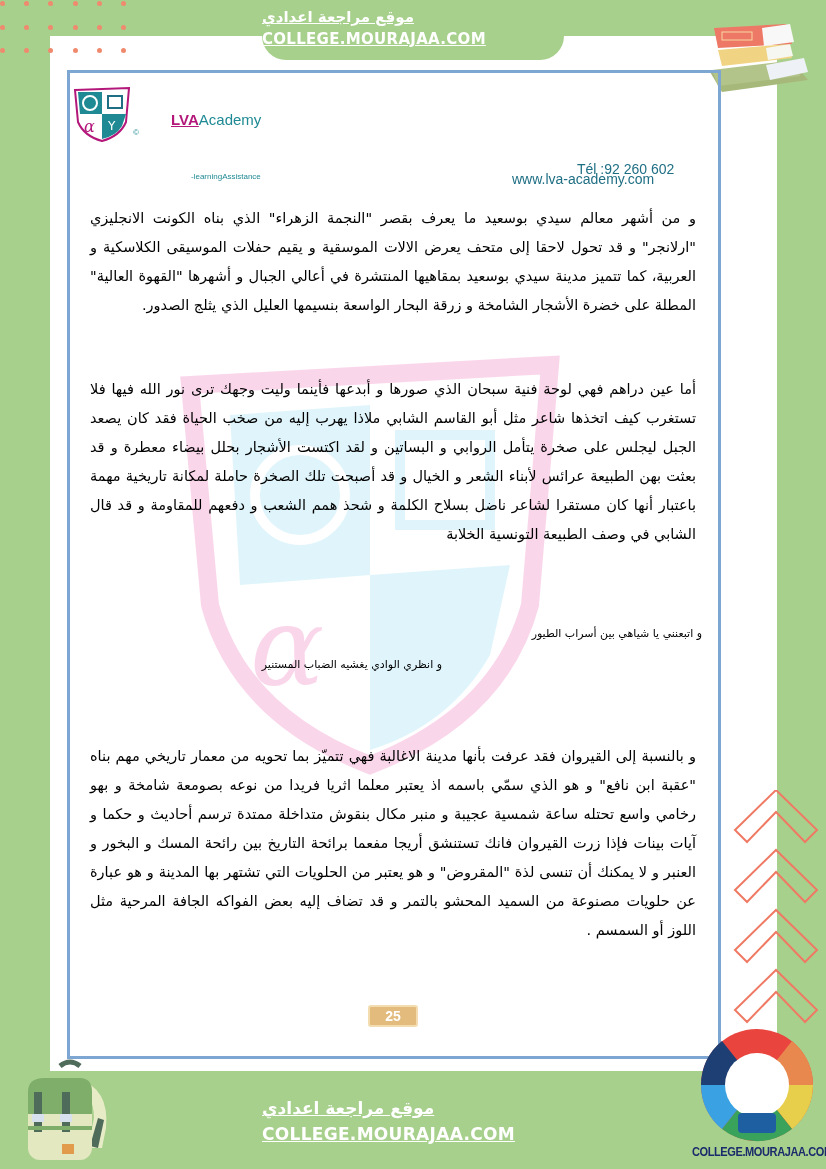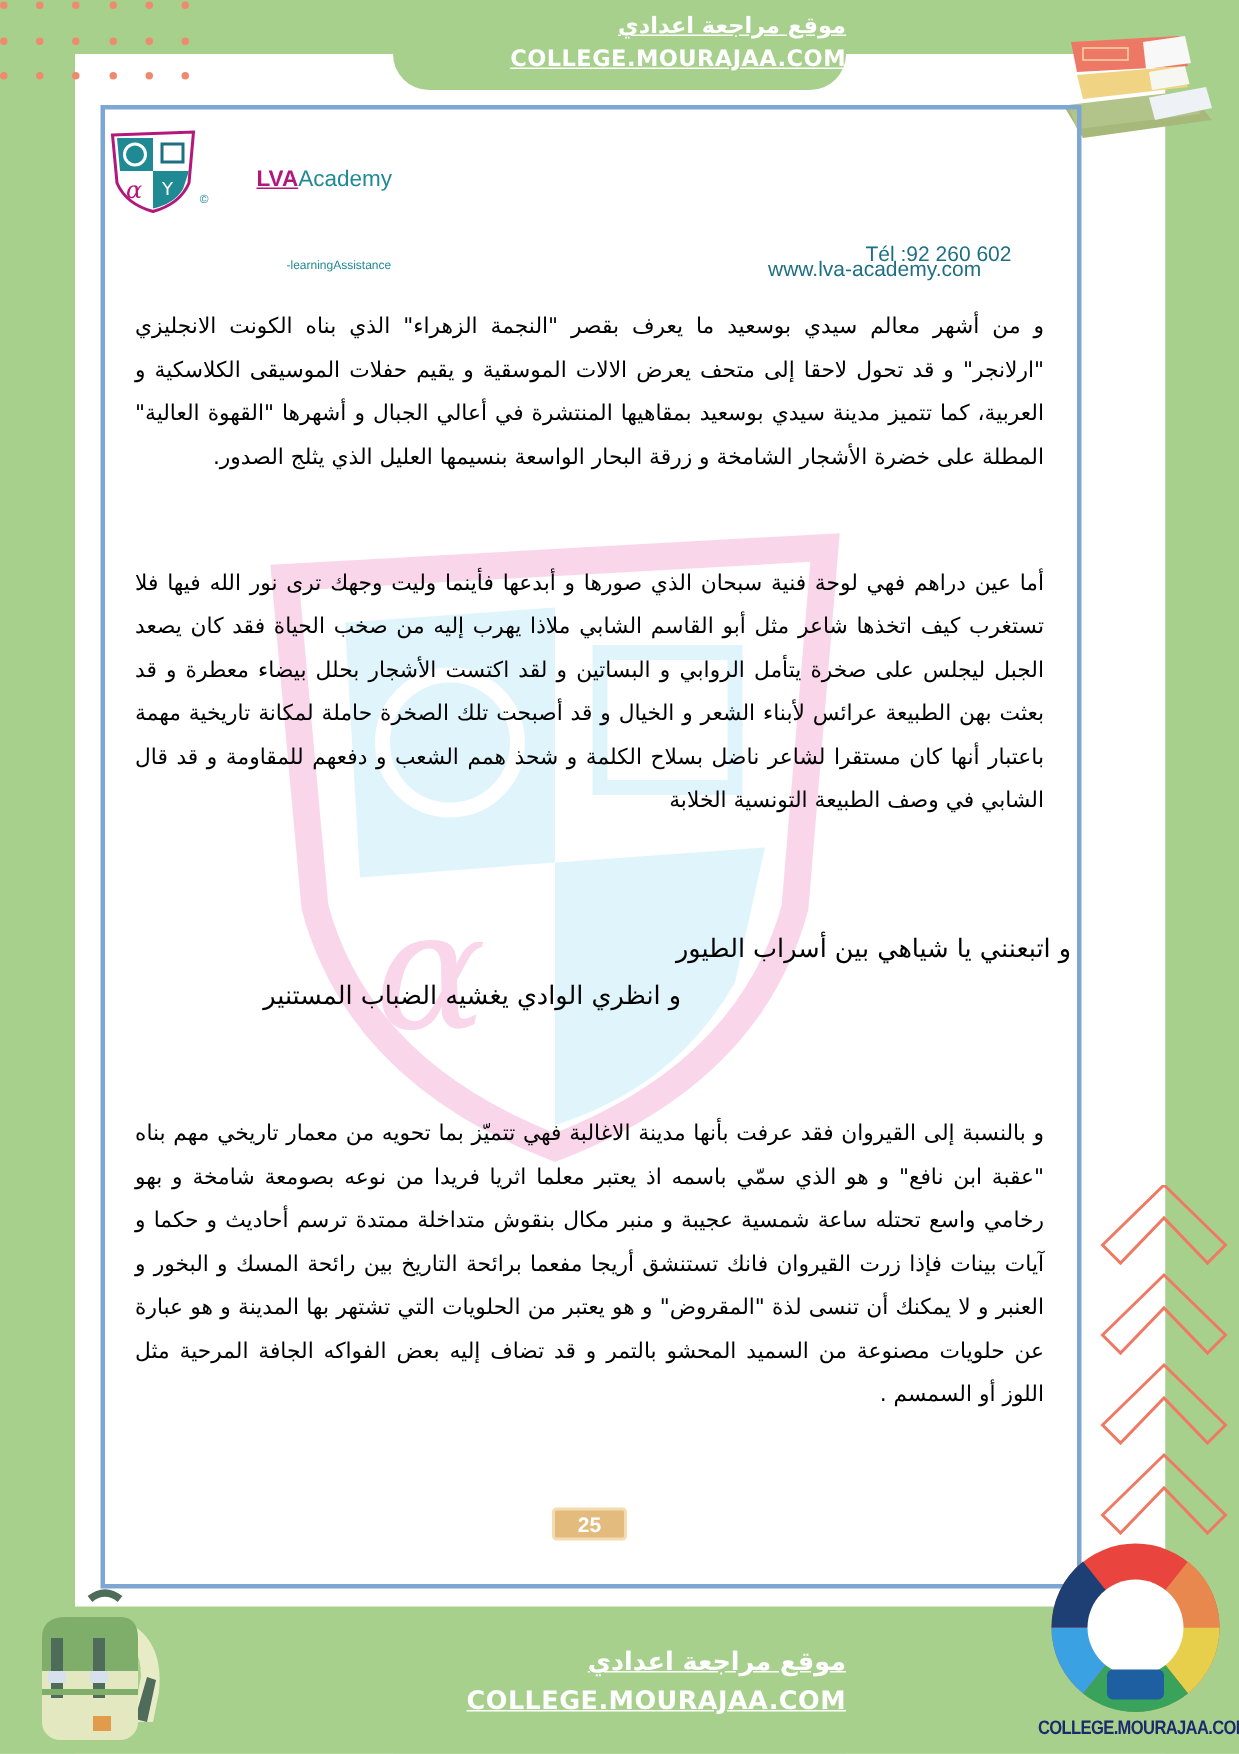--- a/index.html
+++ b/index.html
@@ -20,21 +20,21 @@
     
     .dots { position: absolute; left: 0; top: 0; width: 140px; height: 60px; }
     .dot { position: absolute; width: 5px; height: 5px; border-radius: 50%; background: #ef8a6e; }
 
     
     .top-tab {
       position: absolute; left: 262px; top: 0; width: 302px; height: 60px;
       background: #a8d08d; border-radius: 0 0 24px 24px;
     }
     .banner-text {
-      position: absolute; left: 0; width: 100%; text-align: right; color: #ffffff;
+      position: absolute; left: 0; width: 100%; text-align: left; color: #ffffff;
       font-weight: bold; text-decoration: underline; font-family: "DejaVu Sans", sans-serif;
     }
     .top-tab .ar { top: 8px; font-size: 15px; }
     .top-tab .en { top: 30px; font-size: 15px; letter-spacing: 0.3px; }
 
     
     .bottom-tab {
       position: absolute; left: 262px; top: 1092px; width: 302px; height: 77px;
       background: #a8d08d; border-radius: 28px 28px 0 0;
     }
@@ -61,21 +61,21 @@
 
     
     .body-text {
       position: absolute; left: 90px; width: 606px; direction: rtl; text-align: justify;
       font-size: 14.5px; line-height: 29px; color: #000;
       font-family: "DejaVu Sans", sans-serif;
     }
     .body-text p { text-align-last: right; }
     .p1 { top: 204px; }
     .p2 { top: 375px; }
-    .poem { position: absolute; top: 618px; left: 108px; width: 606px; direction: rtl; font-size: 17px; line-height: 31px; font-family: "DejaVu Sans", sans-serif; }
+    .poem { position: absolute; top: 618px; left: 96px; width: 606px; direction: rtl; font-size: 11px; line-height: 31px; font-family: "DejaVu Sans", sans-serif; }
     .poem div.indent { padding-right: 260px; }
     .p3 { top: 742px; }
 
     .page-num {
       position: absolute; left: 368px; top: 1005px; width: 50px; height: 22px;
       background: #e2bb7d; border: 2px solid #f3dcb0; border-radius: 3px;
       color: #fff; font-weight: bold; font-size: 14px; text-align: center; line-height: 18px;
     }
 
     

